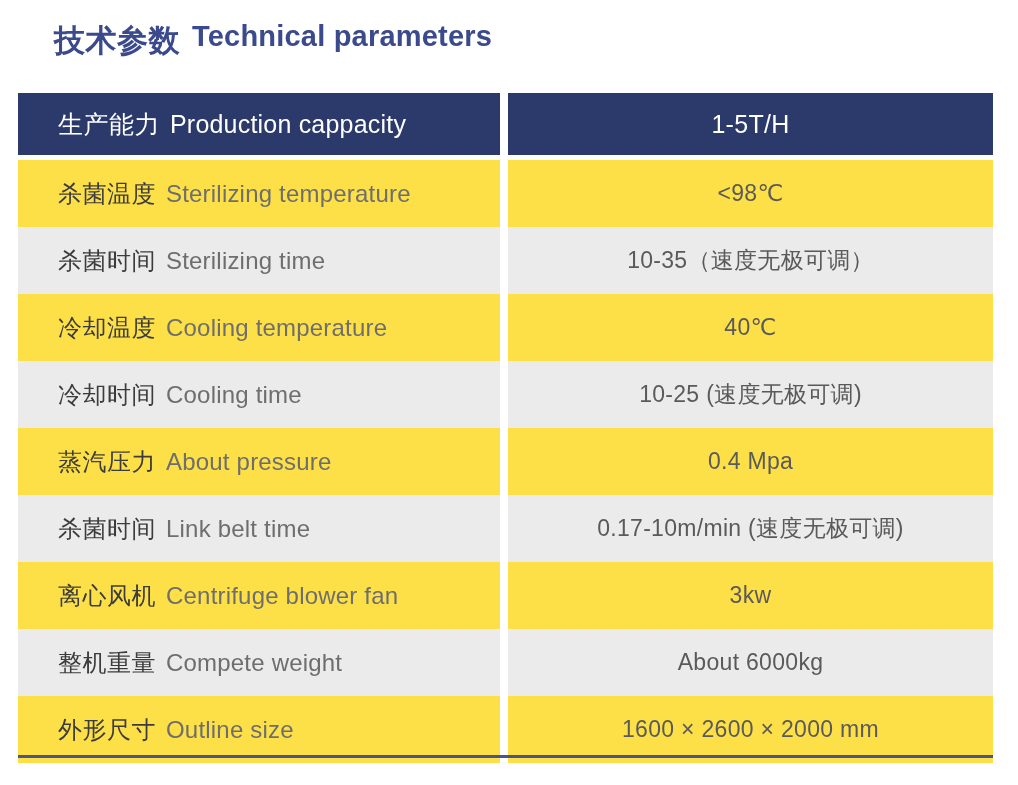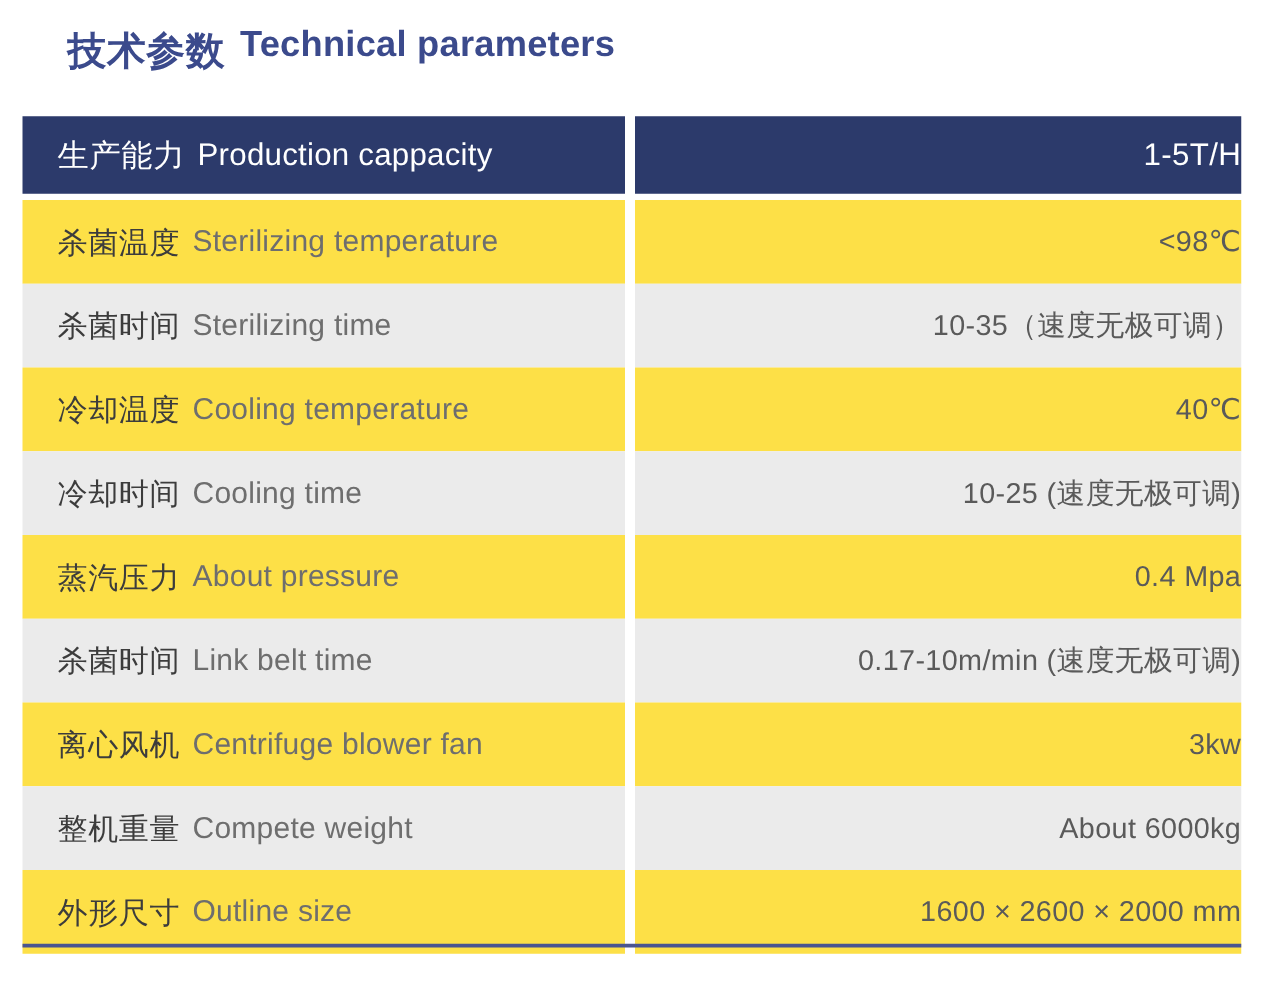--- a/index.html
+++ b/index.html
@@ -64,34 +64,34 @@
   .cell-label,
   .cell-value {
     box-sizing: border-box;
     height: 67px;
     display: flex;
     align-items: center;
   }
 
   .cell-label {
     width: 482px;
-    padding-left: 28px;
+    padding-left: 40px;
     justify-content: flex-start;
   }
 
   .cell-spacer {
     width: 8px;
     height: 67px;
     background: #ffffff;
     flex: none;
   }
 
   .cell-value {
     width: 485px;
-    justify-content: flex-end;
+    justify-content: center;
     text-align: center;
   }
 
   
   .spec-row.band .cell-label,
   .spec-row.band .cell-value {
     background: #ebebeb;
   }
   .spec-row.plain .cell-label,
   .spec-row.plain .cell-value {

